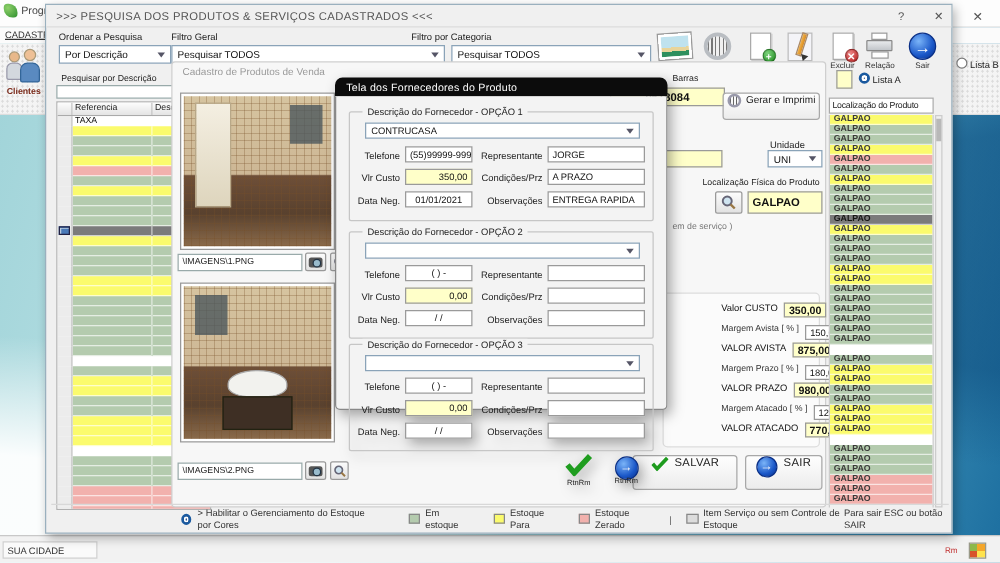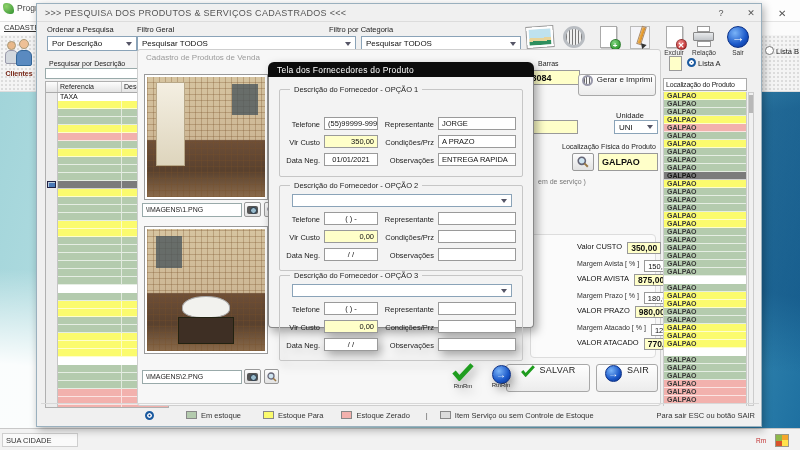--- a/index.html
+++ b/index.html
@@ -603,39 +603,44 @@
           <div class="loc-row" style="background: rgb(242, 177, 173);">GALPAO</div>
           <div class="loc-row" style="background: rgb(242, 177, 173);">GALPAO</div>
         </div>
       <div class="loc-sb">
           <span class="loc-thumb"></span>
         </div>
     </div>
 
     <div class="legend">
       <span class="bdot" style="margin-left:104px;"></span>
+      <span style="margin-left:5px;">&gt; Habilitar o Gerenciamento do Estoque por Cores</span>
       <span class="swatch" style="margin-left:32px;background:#b4cbae;"></span>
       <span style="margin-left:4px;">Em estoque</span>
       <span class="swatch" style="margin-left:22px;background:#fbfb6d;"></span>
       <span style="margin-left:4px;">Estoque Para</span>
       <span class="swatch" style="margin-left:18px;background:#f2b1ad;"></span>
       <span style="margin-left:4px;">Estoque Zerado</span>
       <span style="margin-left:16px;color:#555;">|</span>
       <span class="swatch" style="margin-left:12px;background:#dcdcdc;"></span>
       <span style="margin-left:4px;">Item Serviço ou sem Controle de Estoque</span>
       <span style="margin-left:auto;margin-right:4px;">Para sair ESC ou botão SAIR</span>
     </div>
   </div>
 
   <div class="modal">
     <div class="modal-title">Tela dos Fornecedores do Produto</div>
     <div class="modal-body">
 
       <div class="grp" style="top:12px;height:88px;">
         <div class="grp-cap">Descrição do Fornecedor - OPÇÃO 1</div>
+        <div class="combo grp-combo">
+          <span class="cval" style="font-size:7.5px;">CONTRUCASA</span>
+            <span class="chev"></span>
+        </div>
         <div class="frow" style="top:27px;">
           <span class="flab l1">Telefone</span>
           <div class="fld fi1 t-center">(55)99999-9999</div>
           <span class="flab l2">Representante</span>
           <div class="fld fi2">JORGE</div>
         </div>
         <div class="frow" style="top:45px;">
           <span class="flab l1">Vlr Custo</span>
           <div class="fld fi1 yellow t-right">350,00</div>
           <span class="flab l2">Condições/Prz</span>

